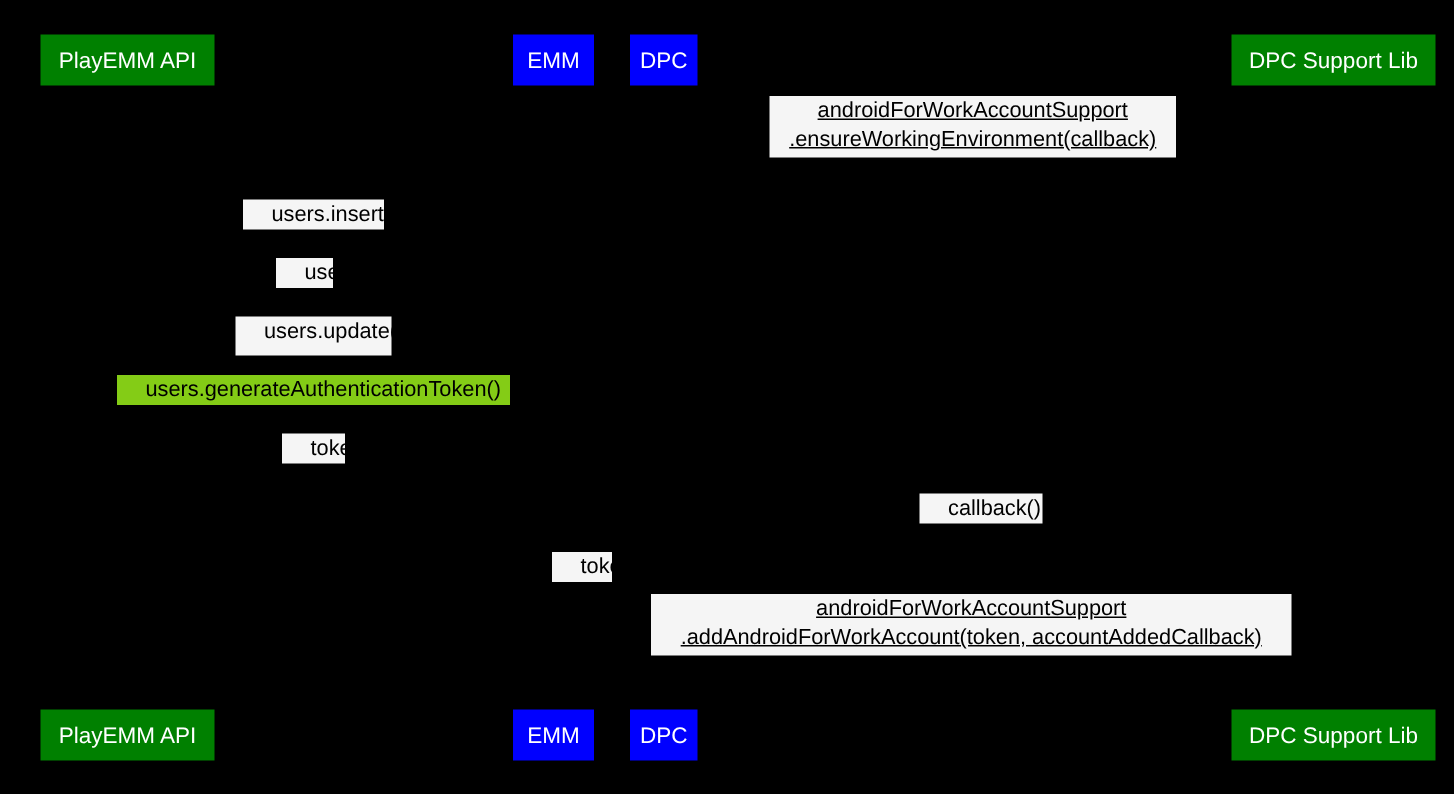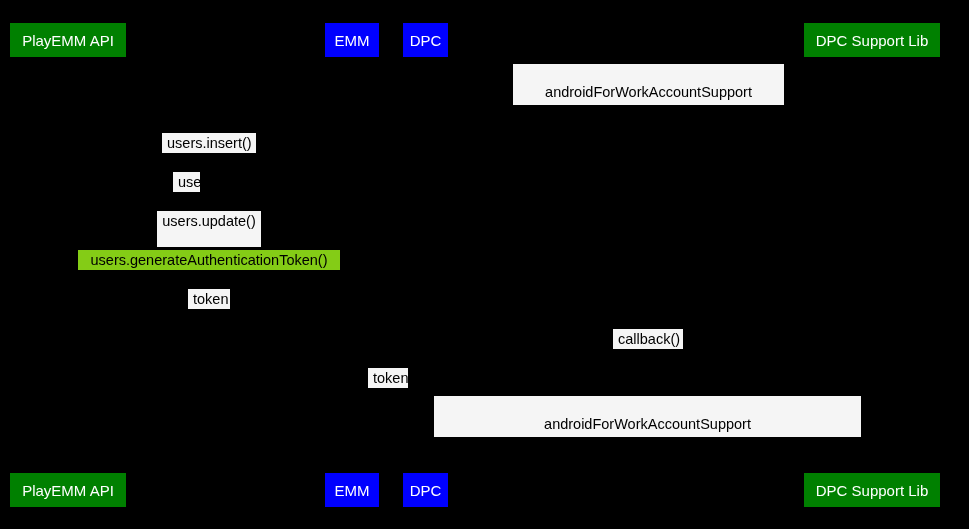--- a/index.html
+++ b/index.html
@@ -18,36 +18,37 @@
   .participant {
     position: absolute;
     display: flex;
     align-items: center;
     justify-content: center;
     color: #ffffff;
     font-size: 15px;
     line-height: 1;
     white-space: nowrap;
     box-sizing: border-box;
+    margin-left: 17px;
   }
   .participant.green { background: #008000; }
   .participant.blue  { background: #0000ff; align-items: center; }
 
   .msg {
     position: absolute;
     background: #f5f5f5;
     color: #000000;
     font-size: 14.5px;
     line-height: 19px;
     text-align: center;
     white-space: pre;
     box-sizing: border-box;
-    padding: 1px 5px;
+    padding: 1px 19px;
   }
-  .msg.two-line { line-height: 19px; padding: 19px 3px; }
+  .msg.two-line { line-height: 19px; padding: 1px 3px; text-decoration: underline; }
 </style>
 </head>
 <body>
 
 <div id="diagram">
   <div id="participants-top">
       <div class="participant green" style="left: 10px; top: 23px; width: 116px; height: 34px; background: rgb(0, 128, 0);">
         <span>PlayEMM API</span>
       </div>
       <div class="participant blue" style="left: 325px; top: 23px; width: 54px; height: 34px; background: rgb(0, 0, 255);">
@@ -71,22 +72,22 @@
         <span>DPC</span>
       </div>
       <div class="participant green" style="left: 804px; top: 473px; width: 136px; height: 34px; background: rgb(0, 128, 0);">
         <span>DPC Support Lib</span>
       </div>
     </div>
   <div id="messages">
       <div class="msg two-line" style="left: 513px; top: 64px; width: 271px; height: 41px; background: rgb(245, 245, 245); color: rgb(0, 0, 0);">androidForWorkAccountSupport
 .ensureWorkingEnvironment(callback)</div>
       <div class="msg" style="left: 162px; top: 133px; width: 94px; height: 20px; background: rgb(245, 245, 245); color: rgb(0, 0, 0);">users.insert()</div>
-      <div class="msg" style="left: 173px; top: 172px; width: 27px; height: 20px; background: rgb(245, 245, 245); color: rgb(0, 0, 0);">userID</div>
-      <div class="msg" style="left: 157px; top: 211px; width: 104px; height: 36px; background: rgb(245, 245, 245); color: rgb(0, 0, 0);">users.update()</div>
+      <div class="msg" style="left: 184px; top: 172px; width: 27px; height: 20px; background: rgb(245, 245, 245); color: rgb(0, 0, 0);">userID</div>
+      <div class="msg" style="left: 157px; top: 211px; width: 104px; height: 26px; background: rgb(245, 245, 245); color: rgb(0, 0, 0);">users.update()</div>
       <div class="msg" style="left: 78px; top: 250px; width: 262px; height: 20px; background: #84cc16; color: rgb(0, 0, 0);">users.generateAuthenticationToken()</div>
       <div class="msg" style="left: 188px; top: 289px; width: 42px; height: 20px; background: rgb(245, 245, 245); color: rgb(0, 0, 0);">token</div>
-      <div class="msg" style="left: 613px; top: 329px; width: 70px; height: 20px; background: rgb(245, 245, 245); color: rgb(0, 0, 0);">callback()</div>
+      <div class="msg" style="left: 613px; top: 329px; width: 82px; height: 20px; background: rgb(245, 245, 245); color: rgb(0, 0, 0);">callback()</div>
       <div class="msg" style="left: 368px; top: 368px; width: 40px; height: 20px; background: rgb(245, 245, 245); color: rgb(0, 0, 0);">token</div>
       <div class="msg two-line" style="left: 434px; top: 396px; width: 427px; height: 41px; background: rgb(245, 245, 245); color: rgb(0, 0, 0);">androidForWorkAccountSupport
 .addAndroidForWorkAccount(token, accountAddedCallback)</div>
     </div>
 </div>
 
 </body></html>

